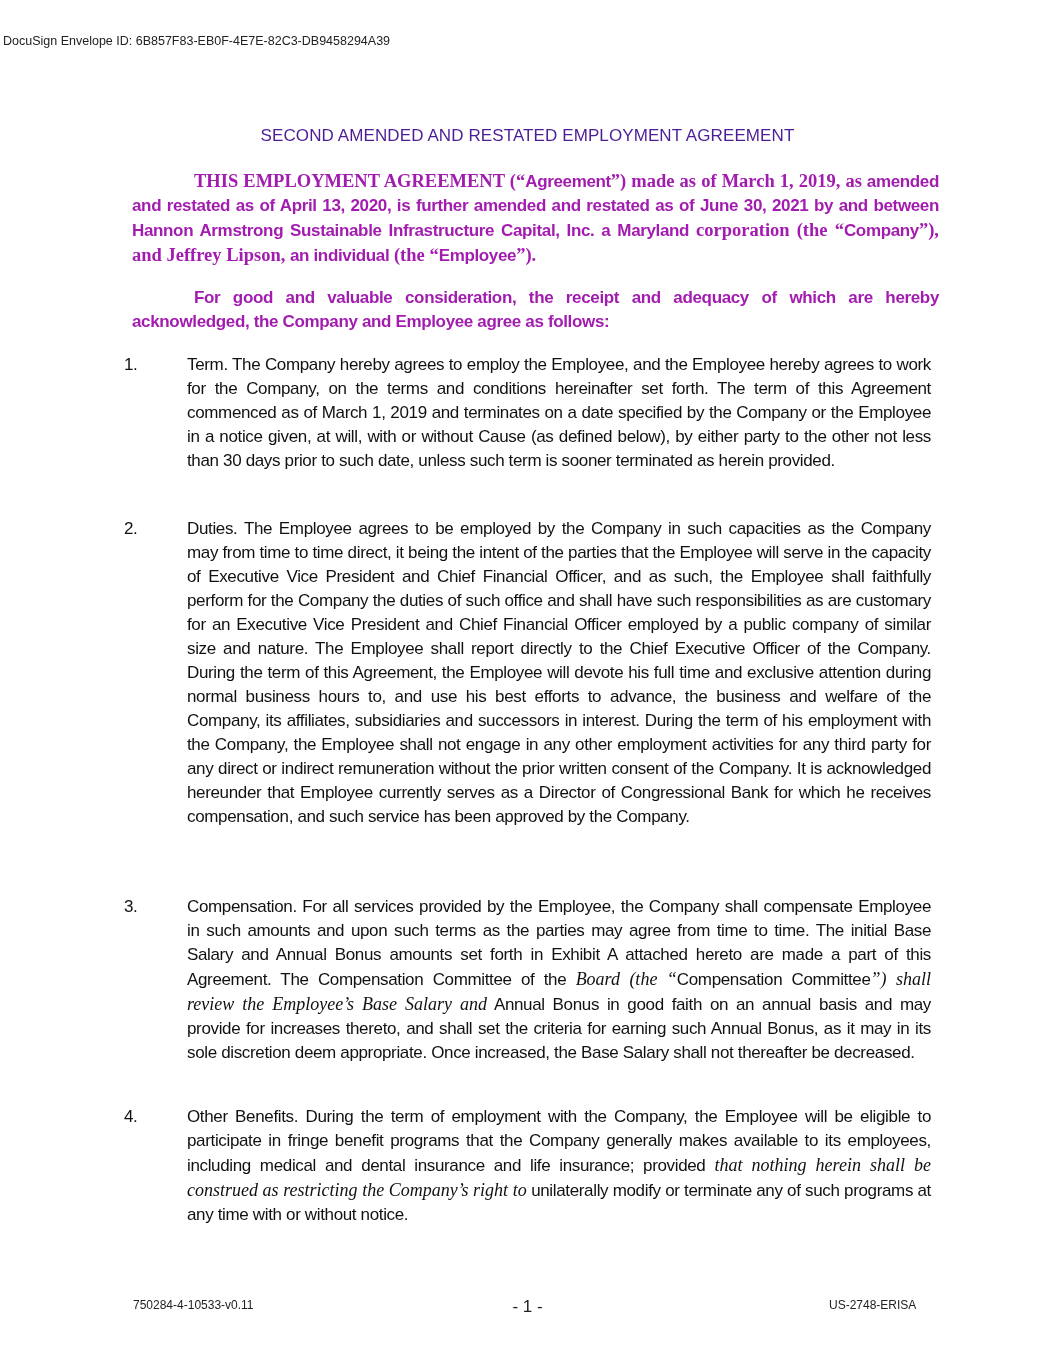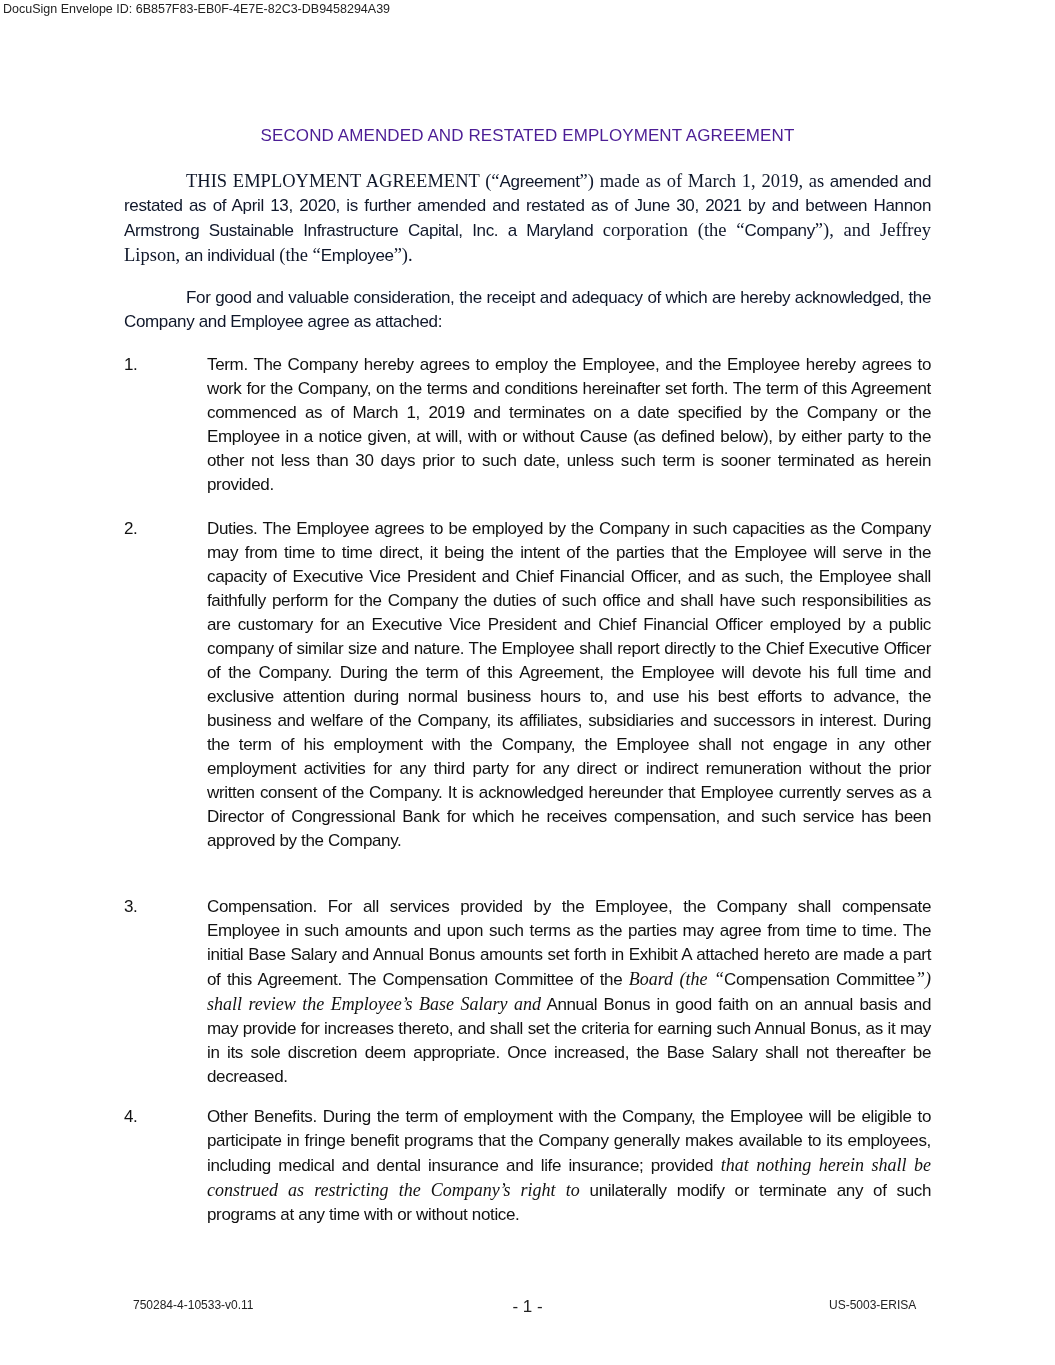--- a/index.html
+++ b/index.html
@@ -1,28 +1,28 @@
 <!DOCTYPE html>
 <html><head>
 <meta charset="utf-8">
 <style>
   html, body { margin: 0; padding: 0; background: #ffffff; }
   body { width: 1055px; height: 1365px; position: relative; overflow: hidden; color: #111; }
   .sans { font-family: "Liberation Sans", sans-serif; }
   .serif { font-family: "Liberation Serif", serif; }
-  .envelope { position: absolute; left: 3px; top: 2px; font-family: "Liberation Sans", sans-serif; font-size: 12.5px; color: #222; }
+  .envelope { position: absolute; left: 3px; top: 34px; font-family: "Liberation Sans", sans-serif; font-size: 12.5px; color: #222; }
   .title { position: absolute; left: 0; width: 1055px; top: 126px; text-align: center; font-family: "Liberation Sans", sans-serif; font-size: 17px; color: #4c1d95; letter-spacing: 0.1px; }
-  .body-text { position: absolute; left: 124px; width: 807px; font-family: "Liberation Sans", sans-serif; font-size: 17px; line-height: 24px; text-align: justify; text-align-last: left; color: #0f172a; letter-spacing: -0.35px; }
+  .body-text { position: absolute; left: 132px; width: 807px; font-family: "Liberation Sans", sans-serif; font-size: 17px; line-height: 24px; text-align: justify; text-align-last: left; color: #a21caf; letter-spacing: -0.35px; font-weight: bold; }
   .intro { top: 169px; }
   .intro .serif { font-size: 18.5px; letter-spacing: 0; }
   .consideration { top: 286px; }
   .indent { display: inline-block; width: 62px; }
   .section { position: absolute; left: 124px; width: 807px; font-family: "Liberation Sans", sans-serif; font-size: 17px; line-height: 24px; color: #111; letter-spacing: -0.35px; }
   .section .num { position: absolute; left: 0; top: 0; width: 40px; }
-  .section .content { margin-left: 83px; text-align: justify; text-align-last: left; }
+  .section .content { margin-left: 63px; text-align: justify; text-align-last: left; }
   .section .content .serif { font-size: 18px; letter-spacing: 0; font-style: italic; }
   .s1 { top: 353px; }
   .s2 { top: 517px; }
   .s3 { top: 895px; }
   .s4 { top: 1105px; }
   .u { }
   .footer-left { position: absolute; left: 133px; top: 1298px; font-family: "Liberation Sans", sans-serif; font-size: 12px; color: #222; text-align: center; }
   .footer-center { position: absolute; left: 0; width: 1055px; top: 1297px; text-align: center; font-family: "Liberation Sans", sans-serif; font-size: 17px; color: #222; }
   .footer-right { position: absolute; left: 829px; top: 1298px; font-family: "Liberation Sans", sans-serif; font-size: 12px; color: #222; }
 </style>
@@ -31,21 +31,21 @@
 
 <div class="envelope">DocuSign Envelope ID: 6B857F83-EB0F-4E7E-82C3-DB9458294A39</div>
 
 <div class="title">SECOND AMENDED AND RESTATED EMPLOYMENT AGREEMENT</div>
 
 <div class="body-text intro">
   <span class="indent"></span><span class="serif">THIS EMPLOYMENT AGREEMENT (“</span><span class="sans">Agreement</span><span class="serif">”) made as of March 1, 2019, as</span><span class="sans"> amended and restated as of April 13, 2020, is further amended and restated as of June 30, 2021  by and between Hannon Armstrong Sustainable Infrastructure Capital, Inc. a Maryland </span><span class="serif">corporation (the “</span><span class="sans">Company</span><span class="serif">”), and Jeffrey Lipson, </span><span class="sans">an individual</span><span class="serif"> (the “</span><span class="sans">Employee</span><span class="serif">”).</span>
 </div>
 
 <div class="body-text consideration">
-  <span class="indent"></span><span>For good and valuable consideration, the receipt and adequacy of which are hereby acknowledged, the Company and Employee agree as attached:</span>
+  <span class="indent"></span><span>For good and valuable consideration, the receipt and adequacy of which are hereby acknowledged, the Company and Employee agree as follows:</span>
 </div>
 
 <div class="section s1">
   <span class="num">1.</span>
   <div class="content"><span>Term.</span><span>  The Company hereby agrees to employ the Employee, and the Employee hereby agrees to work for the Company, on the terms and conditions hereinafter set forth.  The term of this Agreement commenced as of March 1, 2019 and terminates on a date specified by the Company or the Employee in a notice given, at will, with or without Cause (as defined below), by either party to the other not less than 30 days prior to such date, unless such term is sooner terminated as herein provided.</span></div>
 </div>
 
 <div class="section s2">
   <span class="num">2.</span>
   <div class="content"><span>Duties.</span><span>  The Employee agrees to be employed by the Company in such capacities as the Company may from time to time direct, it being the intent of the parties that the Employee will serve in the capacity of Executive Vice President and Chief Financial Officer, and as such, the Employee shall faithfully perform for the Company the duties of such office and shall have such responsibilities as are customary for an Executive Vice President and Chief Financial Officer employed by a public company of similar size and nature.  The Employee shall report directly to the Chief Executive Officer of the Company.  During the term of this Agreement, the Employee will devote his full time and exclusive attention during normal business hours to, and use his best efforts to advance, the business and welfare of the Company, its affiliates, subsidiaries and successors in interest.  During the term of his employment with the Company, the Employee shall not engage in any other employment activities for any third party for any direct or indirect remuneration without the prior written consent of the Company. It is acknowledged hereunder that Employee currently serves as a Director of Congressional Bank for which he receives compensation, and such service has been approved by the Company.</span></div>
@@ -56,13 +56,13 @@
   <div class="content"><span>Compensation.</span><span>  For all services provided by the Employee, the Company shall compensate Employee in such amounts and upon such terms as the parties may agree from time to time. The initial Base Salary and Annual Bonus amounts set forth in </span><span class="u">Exhibit A</span><span> attached hereto are made a part of this Agreement.  The Compensation Committee of the </span><span class="serif">Board (the “</span><span>Compensation Committee</span><span class="serif">”) shall review the Employee’s Base Salary and</span><span> Annual Bonus in good faith on an annual basis and may provide for increases thereto, and shall set the criteria for earning such Annual Bonus, as it may in its sole discretion deem appropriate. Once increased, the Base Salary shall not thereafter be decreased.</span></div>
 </div>
 
 <div class="section s4">
   <span class="num">4.</span>
   <div class="content"><span>Other Benefits.</span><span>  During the term of employment with the Company, the Employee will be eligible to participate in fringe benefit programs that the Company generally makes available to its employees, including medical and dental insurance and life insurance; provided</span><span class="serif"> that nothing herein shall be construed as restricting the Company’s right to</span><span> unilaterally modify or terminate any of such programs at any time with or without notice.</span></div>
 </div>
 
 <div class="footer-left">750284-4-10533-v0.11</div>
 <div class="footer-center">- 1 -</div>
-<div class="footer-right">US-5003-ERISA</div>
+<div class="footer-right">US-2748-ERISA</div>
 
 </body></html>

